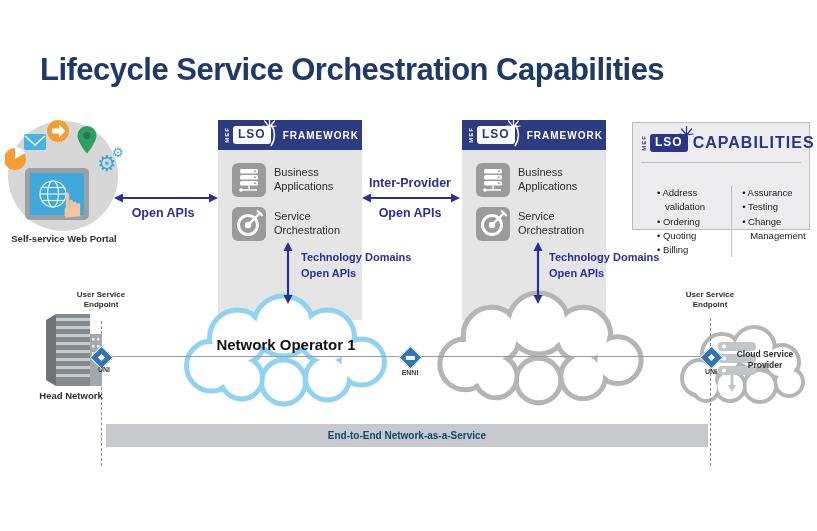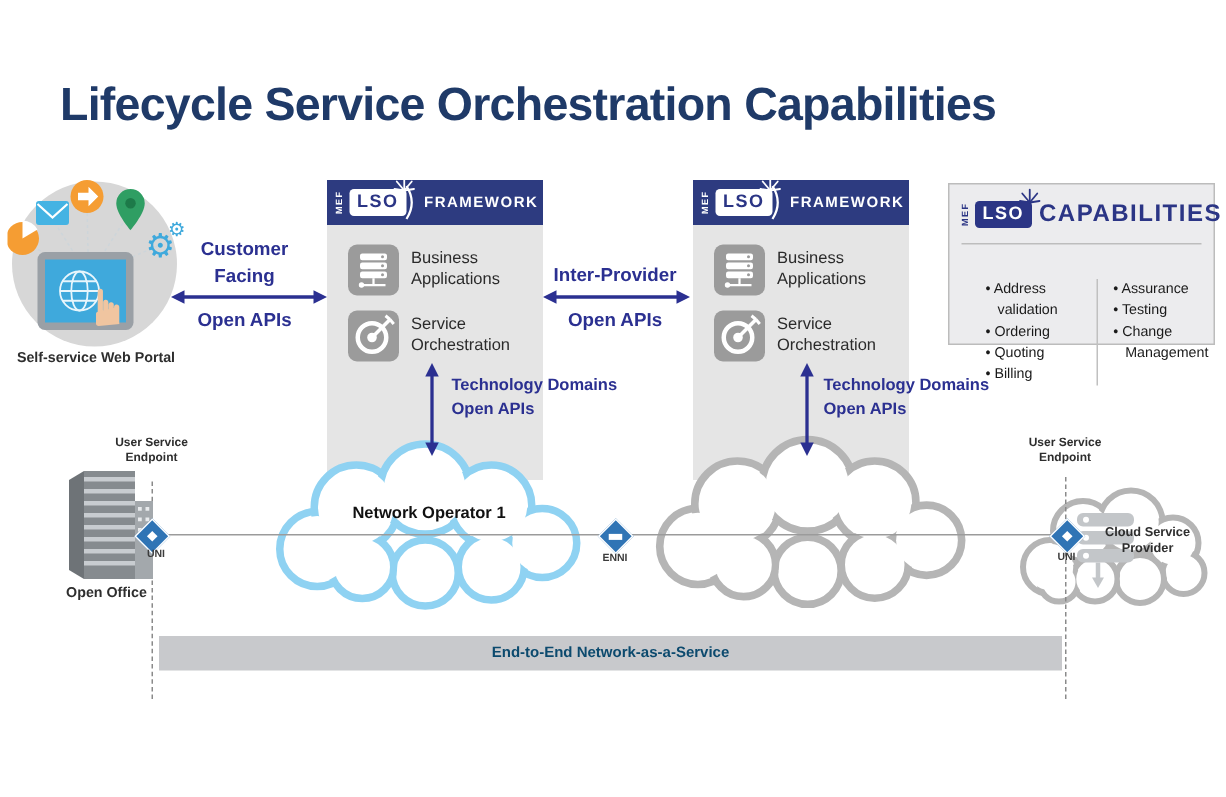--- a/index.html
+++ b/index.html
@@ -26,21 +26,21 @@
   .cap-header{display:flex;align-items:center;padding:8px 6px 5px 8px;}
   .cap-suffix{color:#2b3585;font-size:16px;font-weight:bold;letter-spacing:1px;margin-left:6px;}
   .cap-div{height:1px;background:#bdbdbd;margin:2px 8px 4px 8px;}
   .cap-cols{display:flex;padding:3px 6px 0 8px;}
   .cap-col{list-style:none;margin:16px;padding:0;font-size:9.5px;color:#1a1a1a;line-height:1.5;}
   .cap-col li{padding-left:8px;text-indent:-8px;}
   .cap-col li::before{content:"• ";}
   .cap-col.right{border-left:1px solid #c0c0c0;margin-left:10px;padding-left:10px;}
   .conn-label{font-size:12.5px;text-align:center;color:#2b3091;font-weight:bold;line-height:1.45;}
   .tech-label{font-size:11px;color:#2b3091;font-weight:bold;line-height:1.45;z-index:6;}
-  .cloud-label{font-size:11px;font-weight:bold;color:#111;text-align:center;z-index:5;}
+  .cloud-label{font-size:15px;font-weight:bold;color:#111;text-align:center;z-index:5;}
   .endpoint-label{font-size:8px;font-weight:bold;color:#2e2e2e;text-align:center;line-height:1.25;z-index:6;}
   .site-label{font-size:9.5px;font-weight:bold;color:#2e2e2e;text-align:center;z-index:6;}
   .port-label{font-size:7px;font-weight:bold;color:#3c3c3c;text-align:center;z-index:7;}
   .dash-v{width:0;border-left:1px dashed #8a8a8a;z-index:4;}
   .mainline{height:0;border-top:1.5px solid #9b9b9b;z-index:3;}
   .diamond{width:15px;height:15px;background:#2f74b5;border:1.5px solid #fff;transform:rotate(45deg);
            z-index:6;display:flex;align-items:center;justify-content:center;}
   .diamond .hole{width:5px;height:5px;background:#fff;}
   .diamond .bar{width:9px;height:3.5px;background:#fff;transform:rotate(-45deg);}
   .footer-bar{left:106px;top:424px;width:602px;height:23px;background:#c8c9cc;z-index:1;
@@ -94,21 +94,20 @@
         <ellipse cx="48" cy="82" rx="5.5" ry="13"></ellipse>
         <line x1="35" y1="82" x2="61" y2="82"></line>
         <line x1="37" y1="75.5" x2="59" y2="75.5"></line>
         <line x1="37" y1="88.5" x2="59" y2="88.5"></line>
       </g>
     </g>
   </svg>
   <div class="abs hand" style="left:57px;top:188px;">☛</div>
   <div class="abs site-label" style="left:5px;top:233px;width:118px;">Self-service Web Portal</div>
 
-  <div class="abs conn-label" style="left:118px;top:157px;width:90px;">Customer Facing</div>
   <svg class="abs" style="left:114px;top:192px;" width="104" height="12">
     <line x1="8" y1="6" x2="96" y2="6" stroke="#2b3091" stroke-width="2.2"></line>
     <polygon points="0,6 9,1.5 9,10.5" fill="#2b3091"></polygon>
     <polygon points="104,6 95,1.5 95,10.5" fill="#2b3091"></polygon>
   </svg>
   <div class="abs conn-label" style="left:118px;top:204px;width:90px;">Open APIs</div>
 
   <div class="fw-box" style="left:218px;top:120px;">
     <div class="fw-header">
       <span class="mef-v">MEF</span>
@@ -386,21 +385,21 @@
     <rect x="52" y="26" width="12" height="52" fill="#a3a8ac"></rect>
     <g fill="#e8eaec">
       <rect x="54" y="30" width="2.5" height="2.5"></rect>
         <rect x="59" y="30" width="2.5" height="2.5"></rect>
       <rect x="54" y="37" width="2.5" height="2.5"></rect>
         <rect x="59" y="37" width="2.5" height="2.5"></rect>
       <rect x="54" y="44" width="2.5" height="2.5"></rect>
         <rect x="59" y="44" width="2.5" height="2.5"></rect>
     </g>
   </svg>
-  <div class="abs site-label" style="left:26px;top:390px;width:90px;">Open Office</div>
+  <div class="abs site-label" style="left:26px;top:390px;width:90px;">Head Network</div>
   <div class="abs diamond" style="left:93px;top:349px;">
     <span class="hole"></span>
   </div>
   <div class="abs port-label" style="left:92px;top:366px;width:24px;">UNI</div>
 
   <div class="abs diamond" style="left:402px;top:349px;">
     <span class="bar"></span>
   </div>
   <div class="abs port-label" style="left:397px;top:369px;width:26px;">ENNI</div>
 

